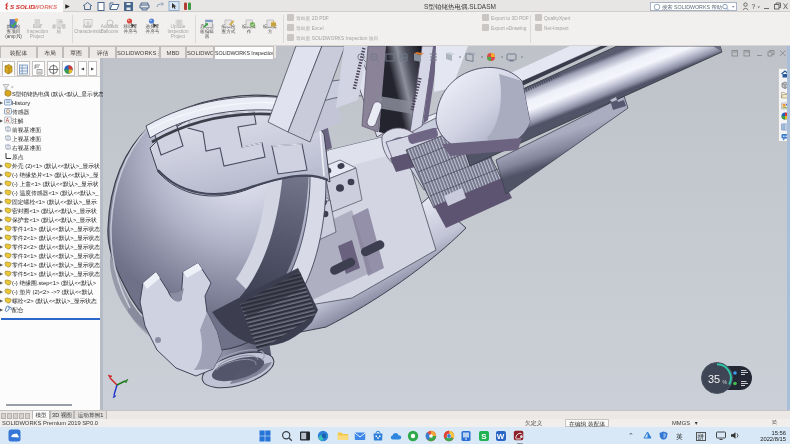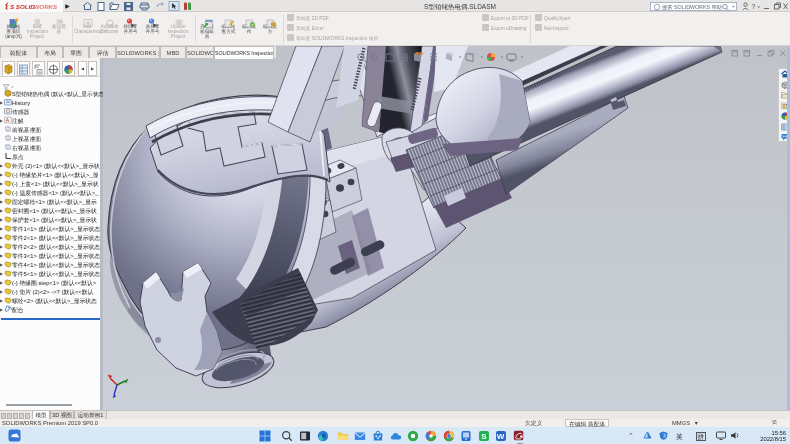--- a/index.html
+++ b/index.html
@@ -544,20 +544,31 @@
           <rect x="0.5" y="1" width="7" height="4.5" rx="1" fill="#3a7ac8"></rect>
           <path d="M2 5.5 L2 7.5 L4.5 5.5" fill="#3a7ac8"></path>
           <circle cx="2.5" cy="3.2" r="0.6" fill="#fff"></circle>
           <circle cx="4" cy="3.2" r="0.6" fill="#fff"></circle>
           <circle cx="5.5" cy="3.2" r="0.6" fill="#fff"></circle>
         </svg>
   </div>
 
   <div id="redge" class="abs"></div>
 
+  <div id="pct" class="abs"><svg width="58" height="32" viewBox="0 0 58 32">
+    <rect x="20" y="4" width="37" height="24" rx="12" fill="#232834"></rect>
+    <circle cx="22" cy="16" r="15.5" fill="#3e4554" stroke="#4e5565" stroke-width="1"></circle>
+    <path d="M 22 2.2 A 13.8 13.8 0 0 1 34.2 22.5" fill="none" stroke="#2fc4a5" stroke-width="2"></path>
+    <text x="13" y="21" font-size="11" fill="#f2f3f5" font-family="Liberation Sans">35</text>
+    <text x="27.5" y="21.5" font-size="5" fill="#d8dade" font-family="Liberation Sans">%</text>
+    <circle cx="40" cy="11" r="1.8" fill="#3f9bf0"></circle>
+    <circle cx="40" cy="21.5" r="1.8" fill="#3fc14f"></circle>
+    <path d="M46 8.5 L51.5 8.5 M46 10.5 L53 10.5 M46 12.5 L50 12.5" stroke="#c9ccd2" stroke-width="1"></path>
+    <path d="M46 19.5 L51.5 19.5 M46 21.5 L53 21.5 M46 23.5 L50 23.5" stroke="#c9ccd2" stroke-width="1"></path>
+  </svg></div>
   </div>
 
   <div id="lpanel" class="abs">
     <div id="ptabs" class="abs">
       <div class="ptab" style="left:2px;border-bottom:1px solid #fff"><svg width="11" height="13" viewBox="0 0 11 13">
             <path d="M2 3 L6 1.5 L9 3.5 L9 9 L5 11 L2 9 Z" fill="#d9a820" stroke="#8a6a10" stroke-width="0.6"></path>
             <path d="M2 3 L6 5 L9 3.5 M6 5 L6 11" stroke="#8a6a10" stroke-width="0.5" fill="none"></path>
           </svg></div>
       <div class="ptab" style="left:17px"><svg width="11" height="13" viewBox="0 0 11 13">
             <rect x="1.5" y="2" width="8" height="9" fill="#e8edf4" stroke="#5a80b0" stroke-width="0.7"></rect>

